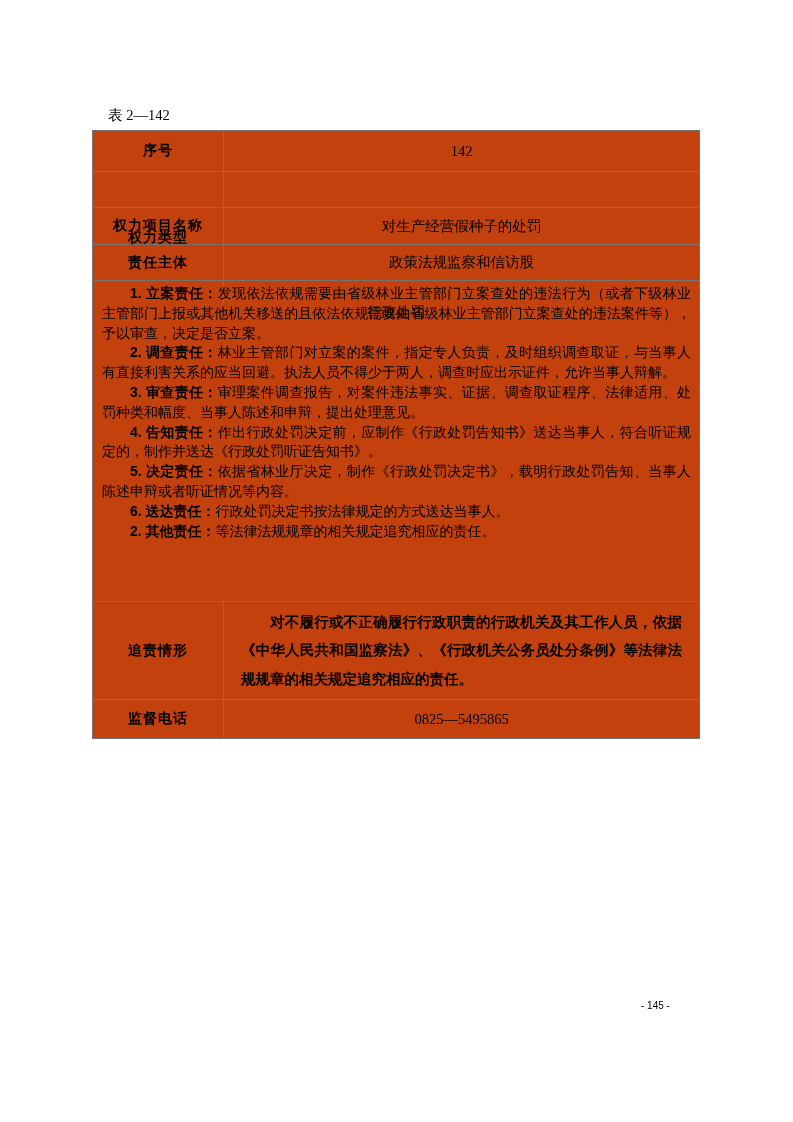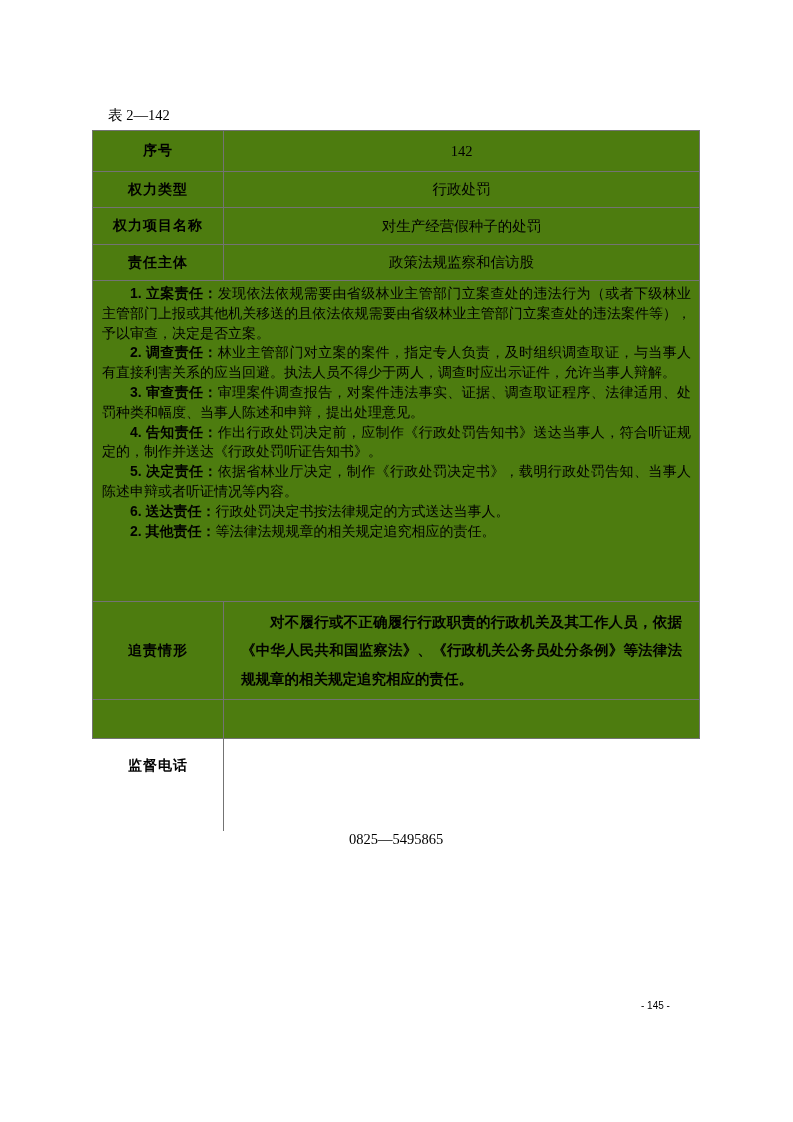--- a/index.html
+++ b/index.html
@@ -19,21 +19,21 @@
     font-size: 14.5px;
     font-family: "Liberation Serif", serif;
     white-space: nowrap;
   }
   .doc-table {
     position: absolute;
     left: 92px;
     top: 130px;
     width: 608px;
     border: 1px solid #737373;
-    background: #4d7c0f;
+    background: #c2410c;
   }
   .tr { display: flex; }
   .tr + .tr { border-top: 1px solid #737373; }
   .td-label {
     flex: 0 0 131px;
     width: 131px;
     border-right: 1px solid #737373;
     display: flex;
     align-items: center;
     justify-content: center;
@@ -46,26 +46,26 @@
   .td-value {
     flex: 1 1 auto;
     display: flex;
     align-items: center;
     justify-content: center;
     font-family: "Liberation Serif", serif;
     font-size: 14.5px;
     text-align: center;
   }
   .row-h1 { height: 40px; }
-  .row-h2 { height: 36px; }
+  .row-h2 { height: 36px; flex-direction: column; }
   .row-h3 { height: 37px; }
   .row-h4 { height: 36px; }
   .row-duty { height: 321px; }
   .row-acc { height: 98px; }
-  .row-phone { height: 39px; flex-direction: column; }
+  .row-phone { height: 39px; }
   .duty-content {
     flex: 1 1 auto;
     padding: 3px 8px 0 9px;
     font-family: "Liberation Serif", serif;
     font-size: 14px;
     line-height: 19.8px;
     text-align: justify;
   }
   .duty-item { margin: 0; text-indent: 2em; }
   .duty-item b { font-family: "Liberation Sans", sans-serif; font-weight: bold; }

